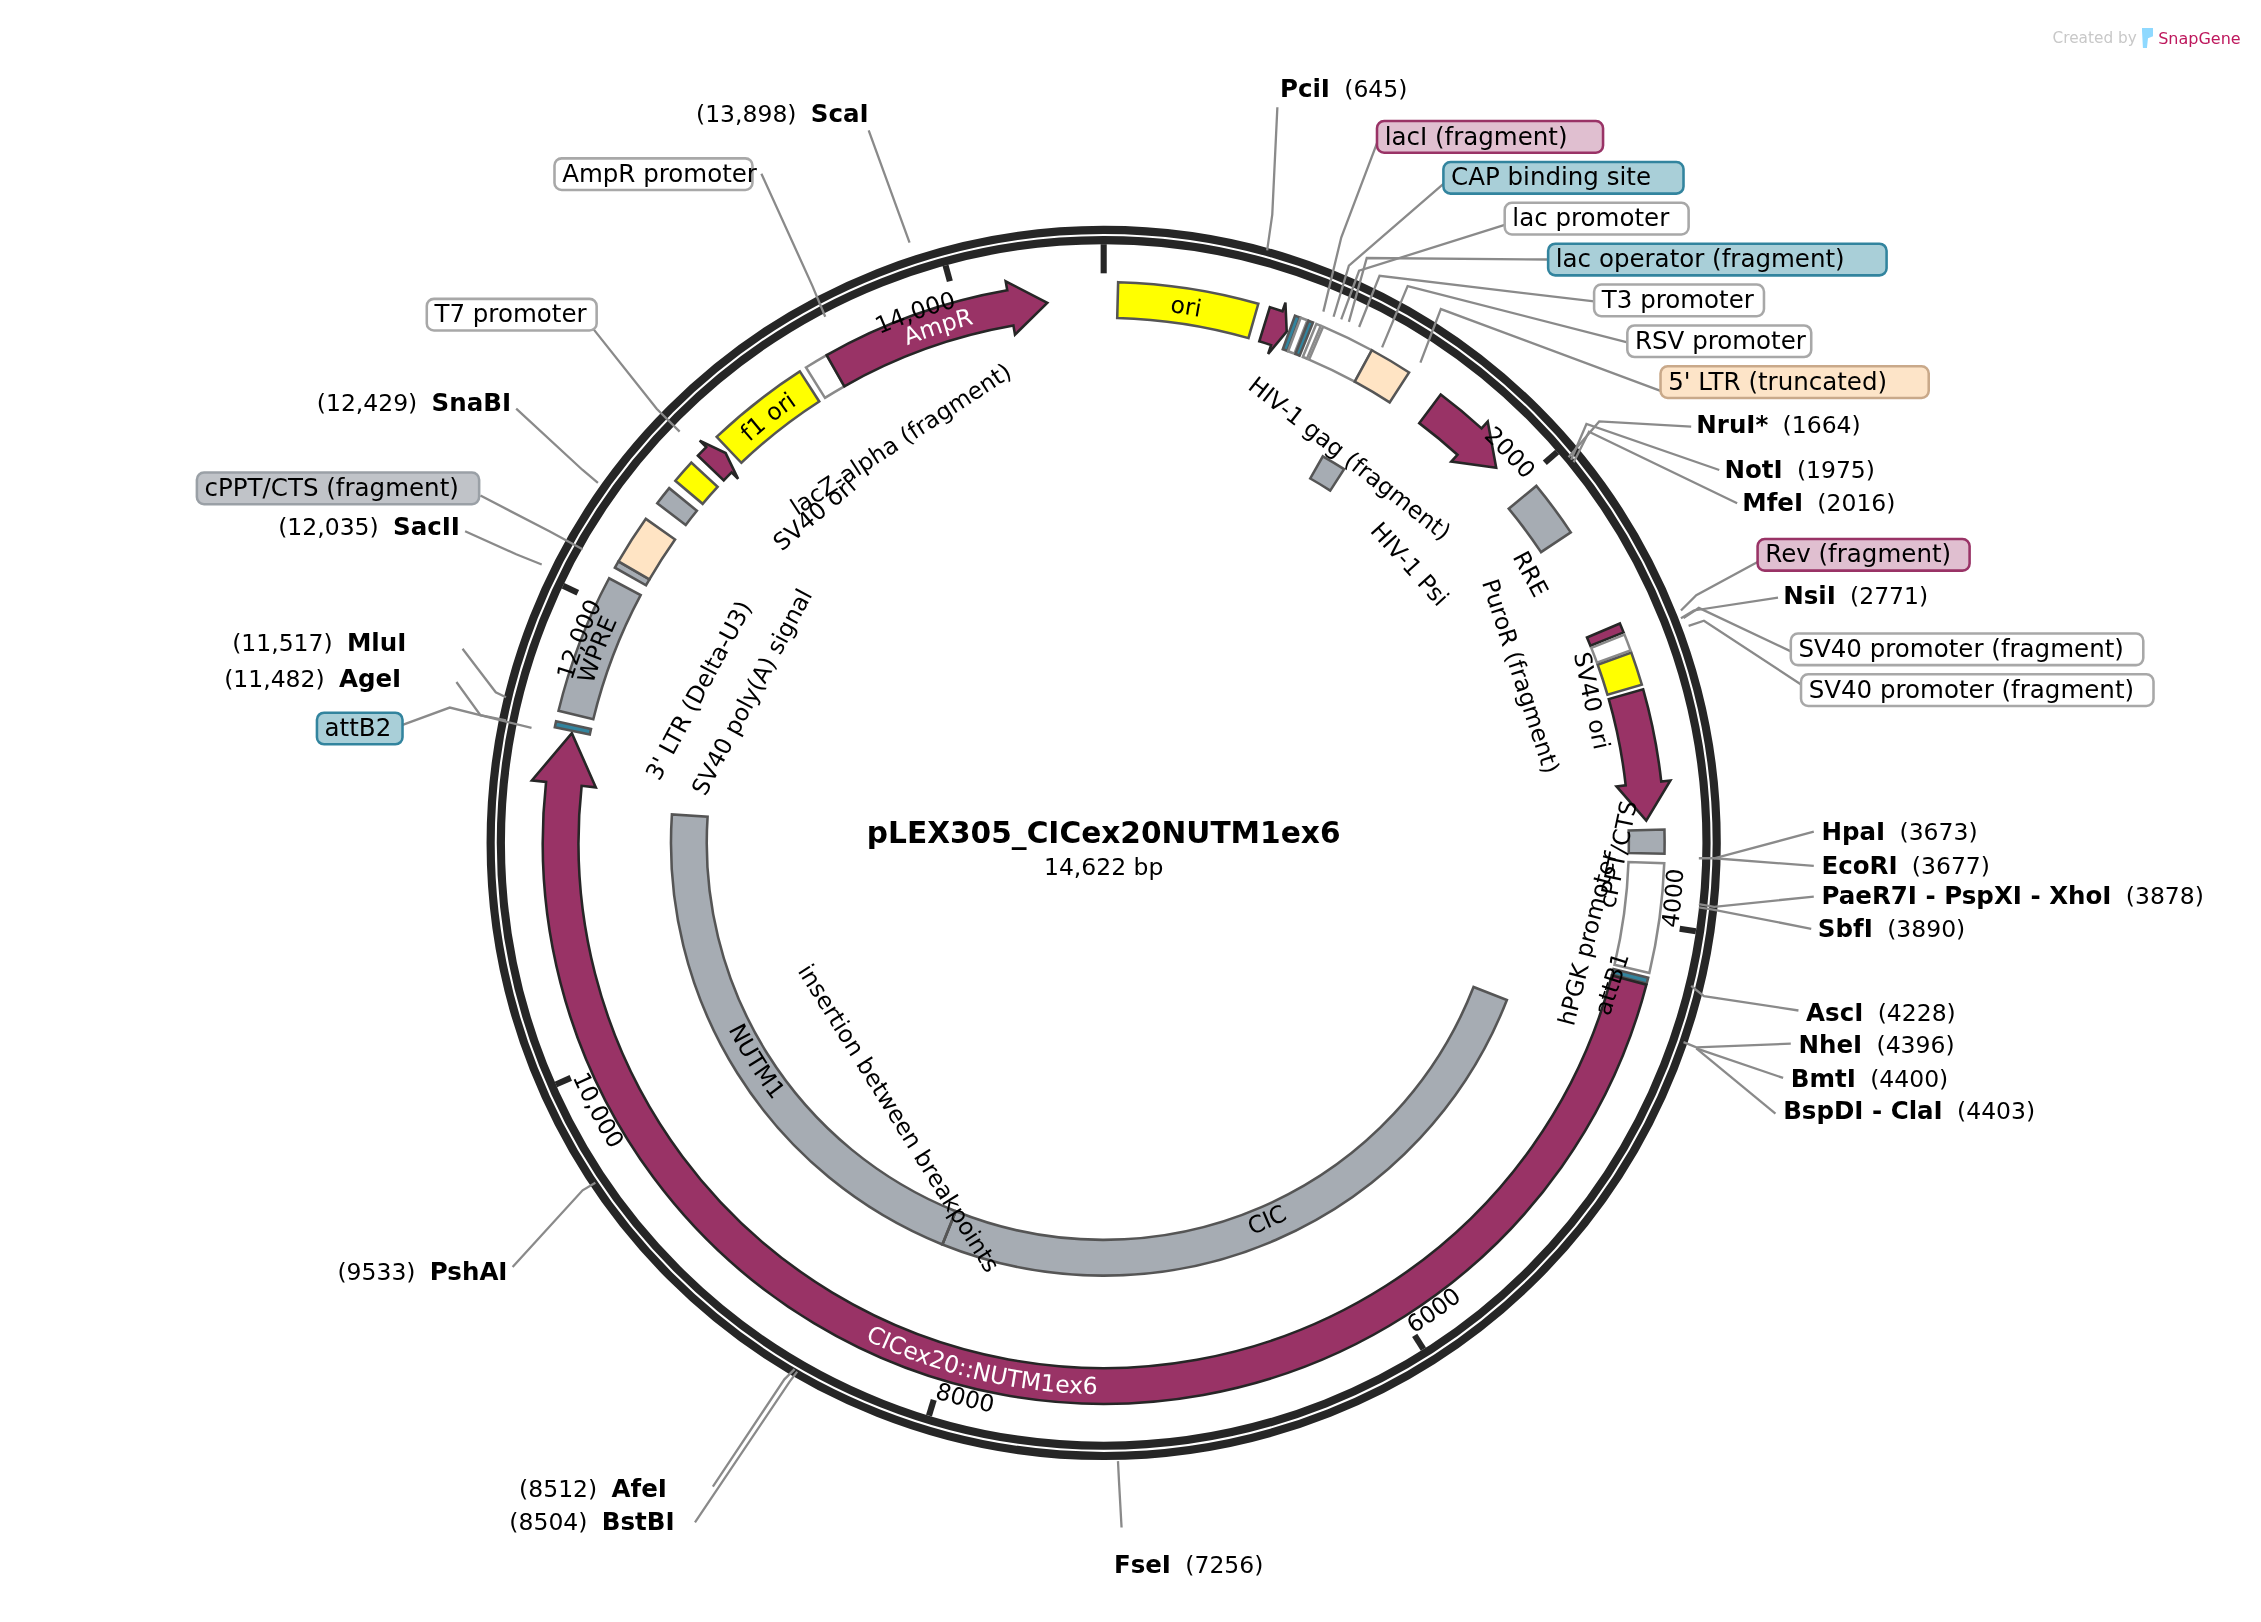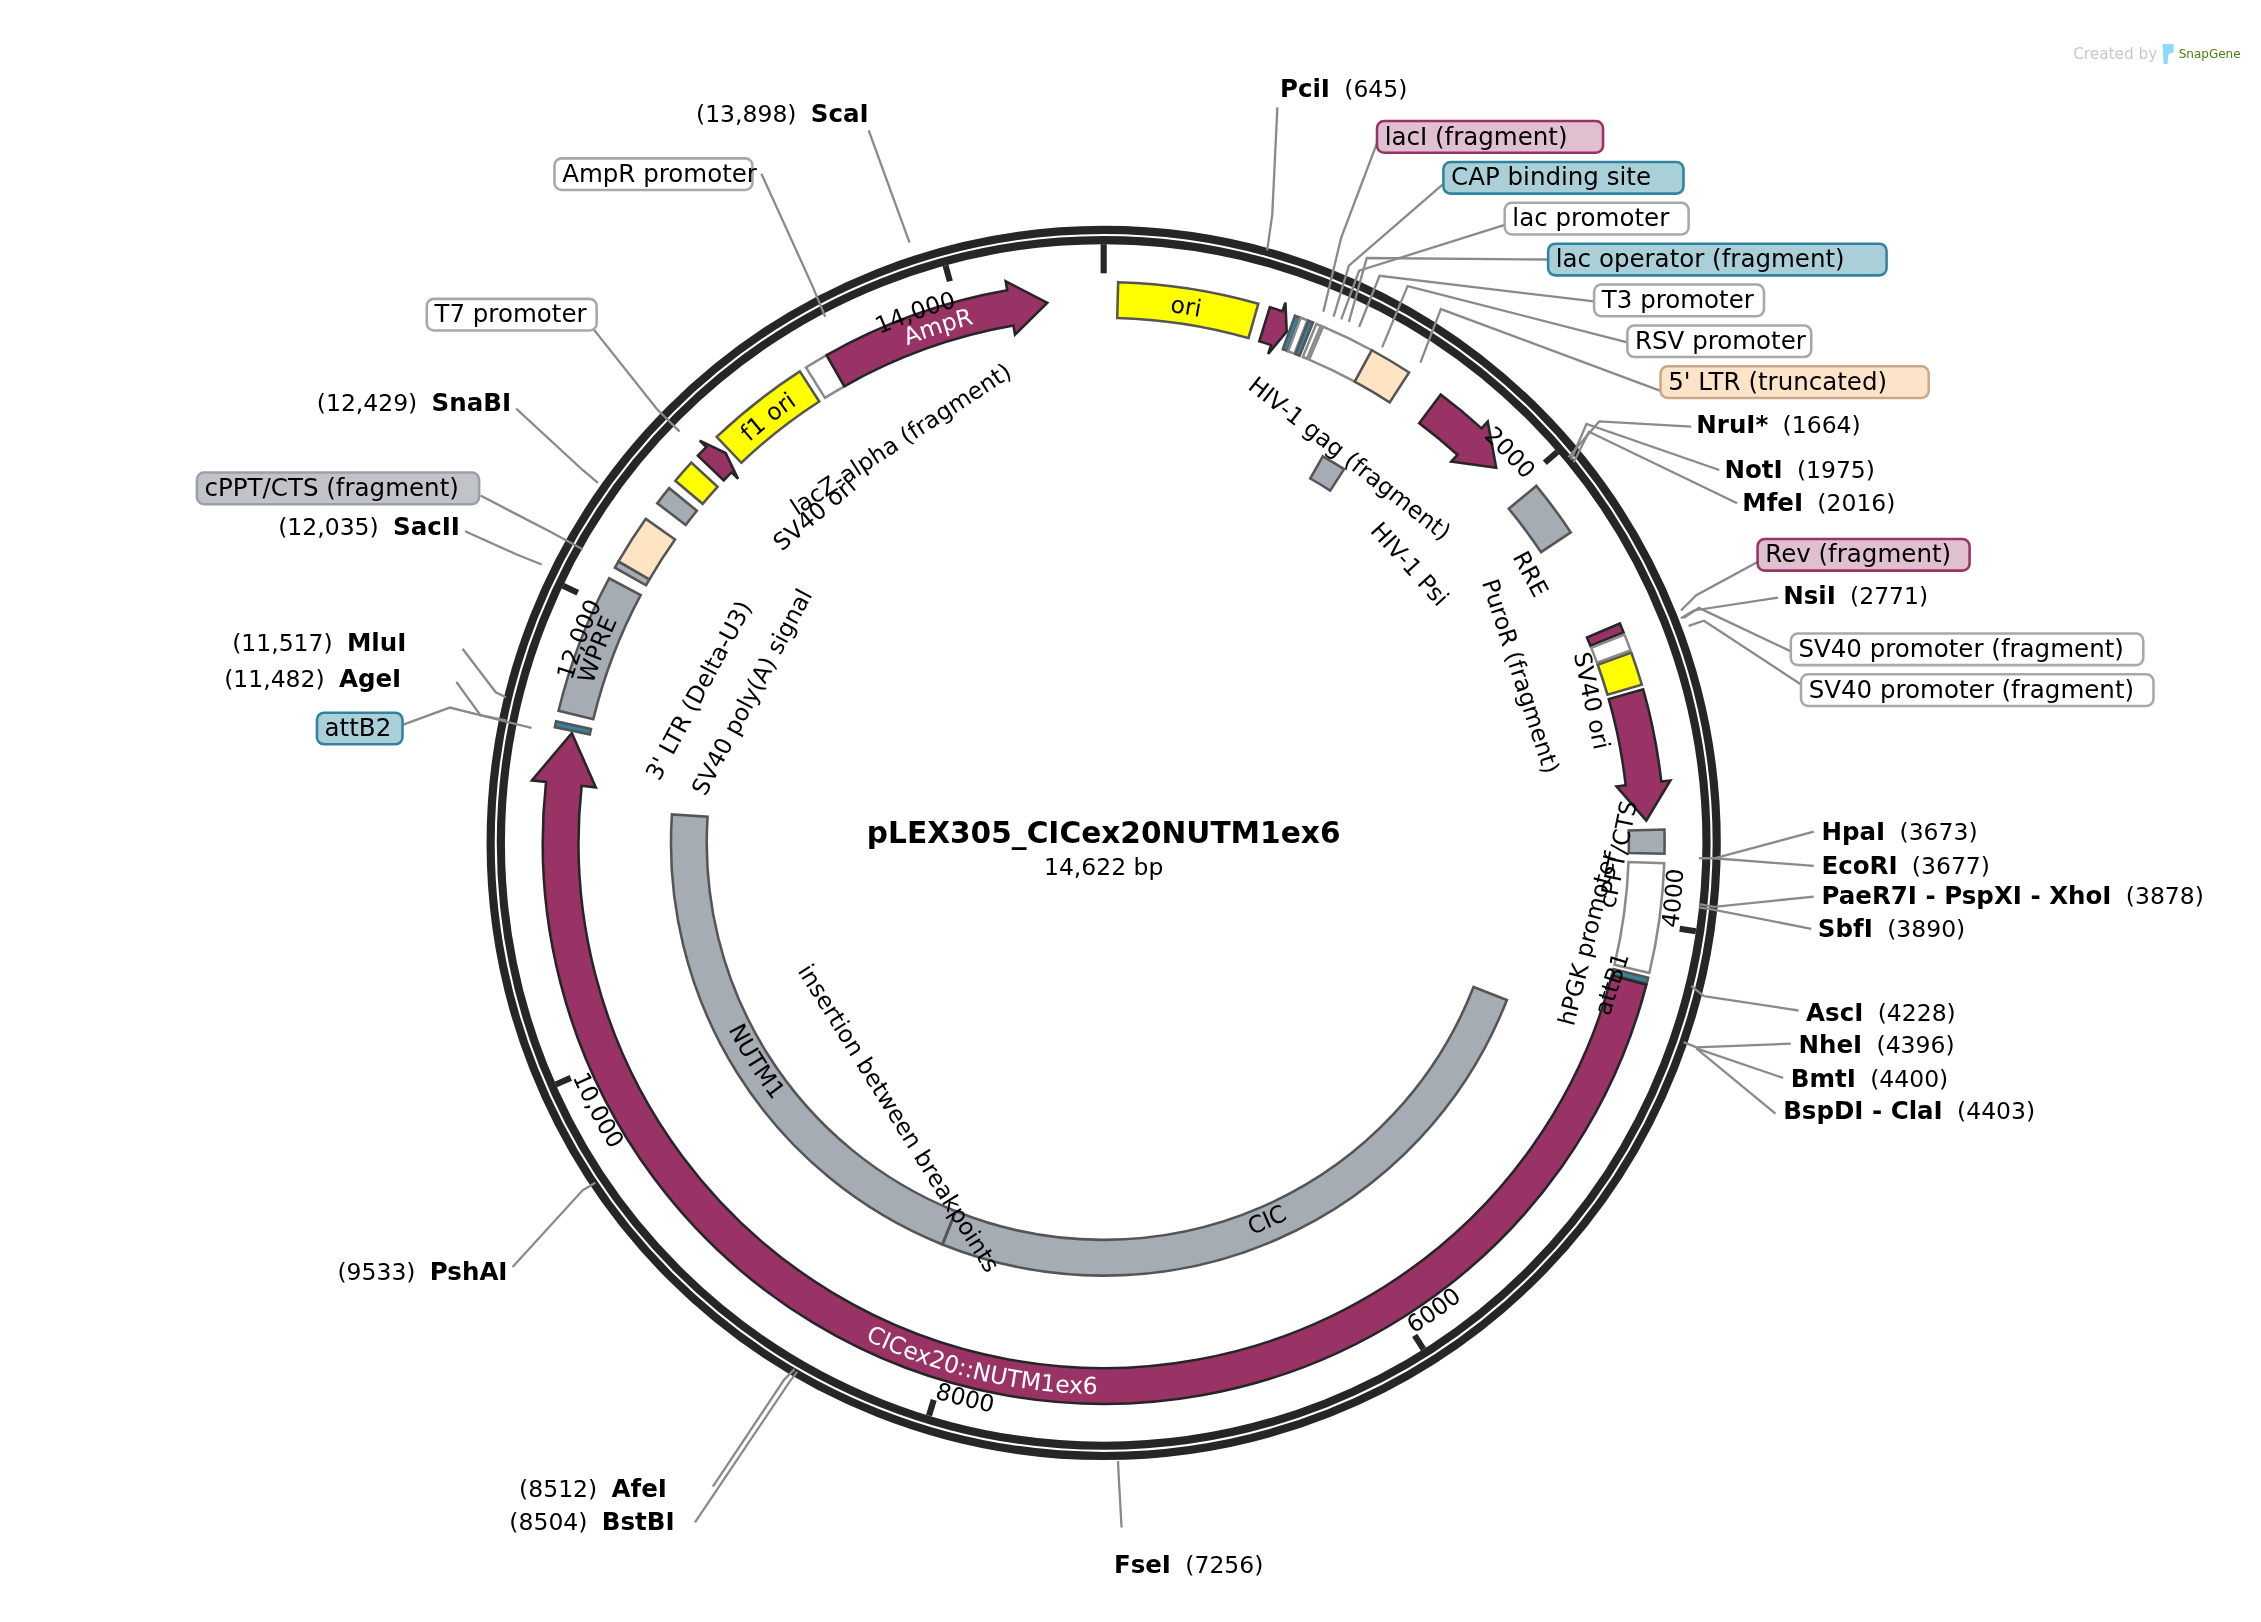--- a/index.html
+++ b/index.html
@@ -9,23 +9,23 @@
   .tick { stroke: #262626; stroke-width: 12; }
   .tick-label { font-family: "DejaVu Sans", sans-serif; font-size: 46px; fill: #000; }
   .feat { stroke-width: 5; stroke-linejoin: miter; }
   .feat-text { font-family: "DejaVu Sans", sans-serif; font-size: 46px; }
   .leader { fill: none; stroke: #8a8a8a; stroke-width: 4.5; }
   .site-name { font-family: "DejaVu Sans", sans-serif; font-weight: bold; font-size: 48px; fill: #000; }
   .site-pos { font-family: "DejaVu Sans", sans-serif; font-size: 46px; fill: #000; }
   .box-text { font-family: "DejaVu Sans", sans-serif; font-size: 48px; fill: #000; }
   .title { font-family: "DejaVu Sans", sans-serif; font-weight: bold; font-size: 58px; fill: #000; }
   .subtitle { font-family: "DejaVu Sans", sans-serif; font-size: 46px; fill: #000; }
-  .brand { position: absolute; right: 20.4px; top: 44px; font-family: "DejaVu Sans", sans-serif; font-size: 15.3px; color: #c8c8c8; display: flex; align-items: center; gap: 5.1px; }
+  .brand { position: absolute; right: 20.4px; top: 28px; font-family: "DejaVu Sans", sans-serif; font-size: 15.3px; color: #c8c8c8; display: flex; align-items: center; gap: 5.1px; }
   .brand .logo { width: 11.2px; height: 20.4px; background: #8fd9ff; clip-path: polygon(0 0, 100% 0, 100% 40%, 55% 50%, 45% 100%, 10% 100%); }
-  .brand .name { color: #4d7c0f; font-size: 12px; }
+  .brand .name { color: #be185d; font-size: 16px; }
 </style>
 </head>
 <body>
 
 <div class="brand">
   <span>Created by</span>
   <span class="logo"></span>
   <span class="name">SnapGene</span>
 </div>
 

